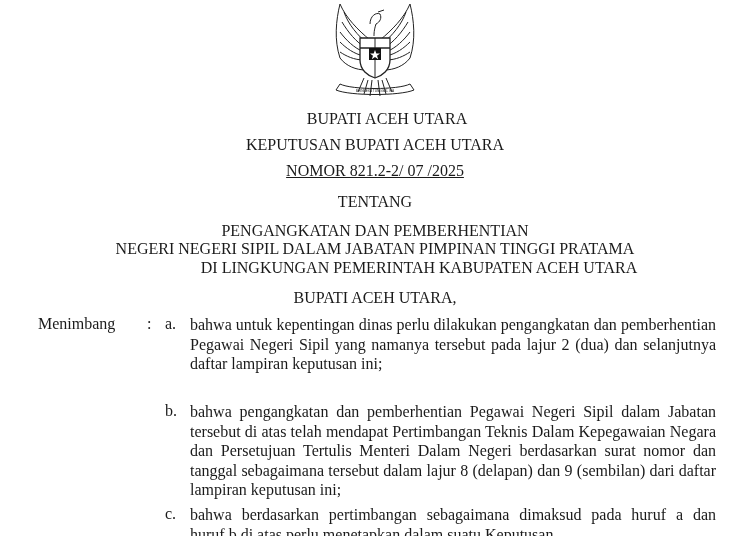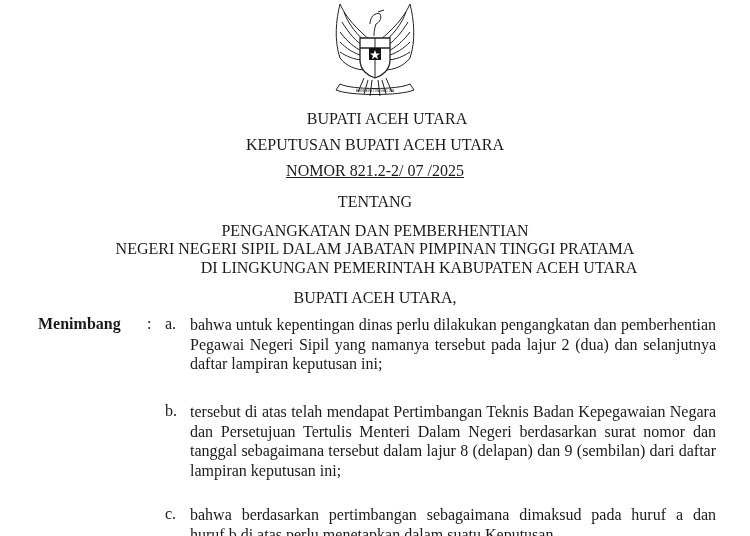--- a/index.html
+++ b/index.html
@@ -8,21 +8,21 @@
   .emblem { position:absolute; left:318px; top:0; width:114px; height:106px; }
   .center { position:absolute; left:0; width:750px; text-align:center; white-space:nowrap; }
   .t-bupati { top:110px; font-size:16px; letter-spacing:0.1px;padding-left:12px; }
   .t-kep { top:136px; font-size:16px; }
   .t-nomor { top:162px; font-size:16px;text-decoration:underline; }
   .t-tentang { top:193px; font-size:16px; }
   .t-sub1 { top:222px; font-size:16px; }
   .t-sub2 { top:240px; font-size:16px; }
   .t-sub3 { top:259px; font-size:16px;margin-left:44px; }
   .t-bupati2 { top:289px; font-size:16px; }
-  .label-menimbang { position:absolute; left:38px; top:315px; font-size:16px;font-weight:bold; }
+  .label-menimbang { position:absolute; left:38px; top:315px; font-size:16px; }
   .colon { position:absolute; left:147px; top:315px; font-size:16px; }
   .item-letter { position:absolute; font-size:16px; }
   .item-text { position:absolute; left:190px; width:526px; font-size:16px;
                line-height:19.5px; text-align:justify; text-align-last:left; }
   .item-text span.line { display:block; text-align:justify; text-align-last:justify; white-space:nowrap; }
   .item-text span.line.last { text-align-last:left; }
   .la { left:165px; top:315px; }
   .ta { top:315px; }
   .lb { left:165px; top:402px; }
   .tb { top:402px; }
@@ -81,21 +81,22 @@
 
 <div class="item-letter la">a.</div>
 <div class="item-text ta">
   <span class="line">bahwa untuk kepentingan dinas perlu dilakukan pengangkatan dan pemberhentian</span>
   <span class="line">Pegawai Negeri Sipil yang namanya tersebut pada lajur 2 (dua) dan selanjutnya</span>
   <span class="line last">daftar lampiran keputusan ini;</span>
 </div>
 
 <div class="item-letter lb">b.</div>
 <div class="item-text tb">
-  <span class="line">tersebut di atas telah mendapat Pertimbangan Teknis Badan Kepegawaian Negara</span>
+  <span class="line">bahwa pengangkatan dan pemberhentian Pegawai Negeri Sipil dalam Jabatan</span>
+  <span class="line">tersebut di atas telah mendapat Pertimbangan Teknis Dalam Kepegawaian Negara</span>
   <span class="line">dan Persetujuan Tertulis Menteri Dalam Negeri berdasarkan surat nomor dan</span>
   <span class="line">tanggal sebagaimana tersebut dalam lajur 8 (delapan) dan 9 (sembilan) dari daftar</span>
   <span class="line last">lampiran keputusan ini;</span>
 </div>
 
 <div class="item-letter lc">c.</div>
 <div class="item-text tc">
   <span class="line">bahwa berdasarkan pertimbangan sebagaimana dimaksud pada huruf a dan</span>
   <span class="line last">huruf b di atas perlu menetapkan dalam suatu Keputusan.</span>
 </div>

